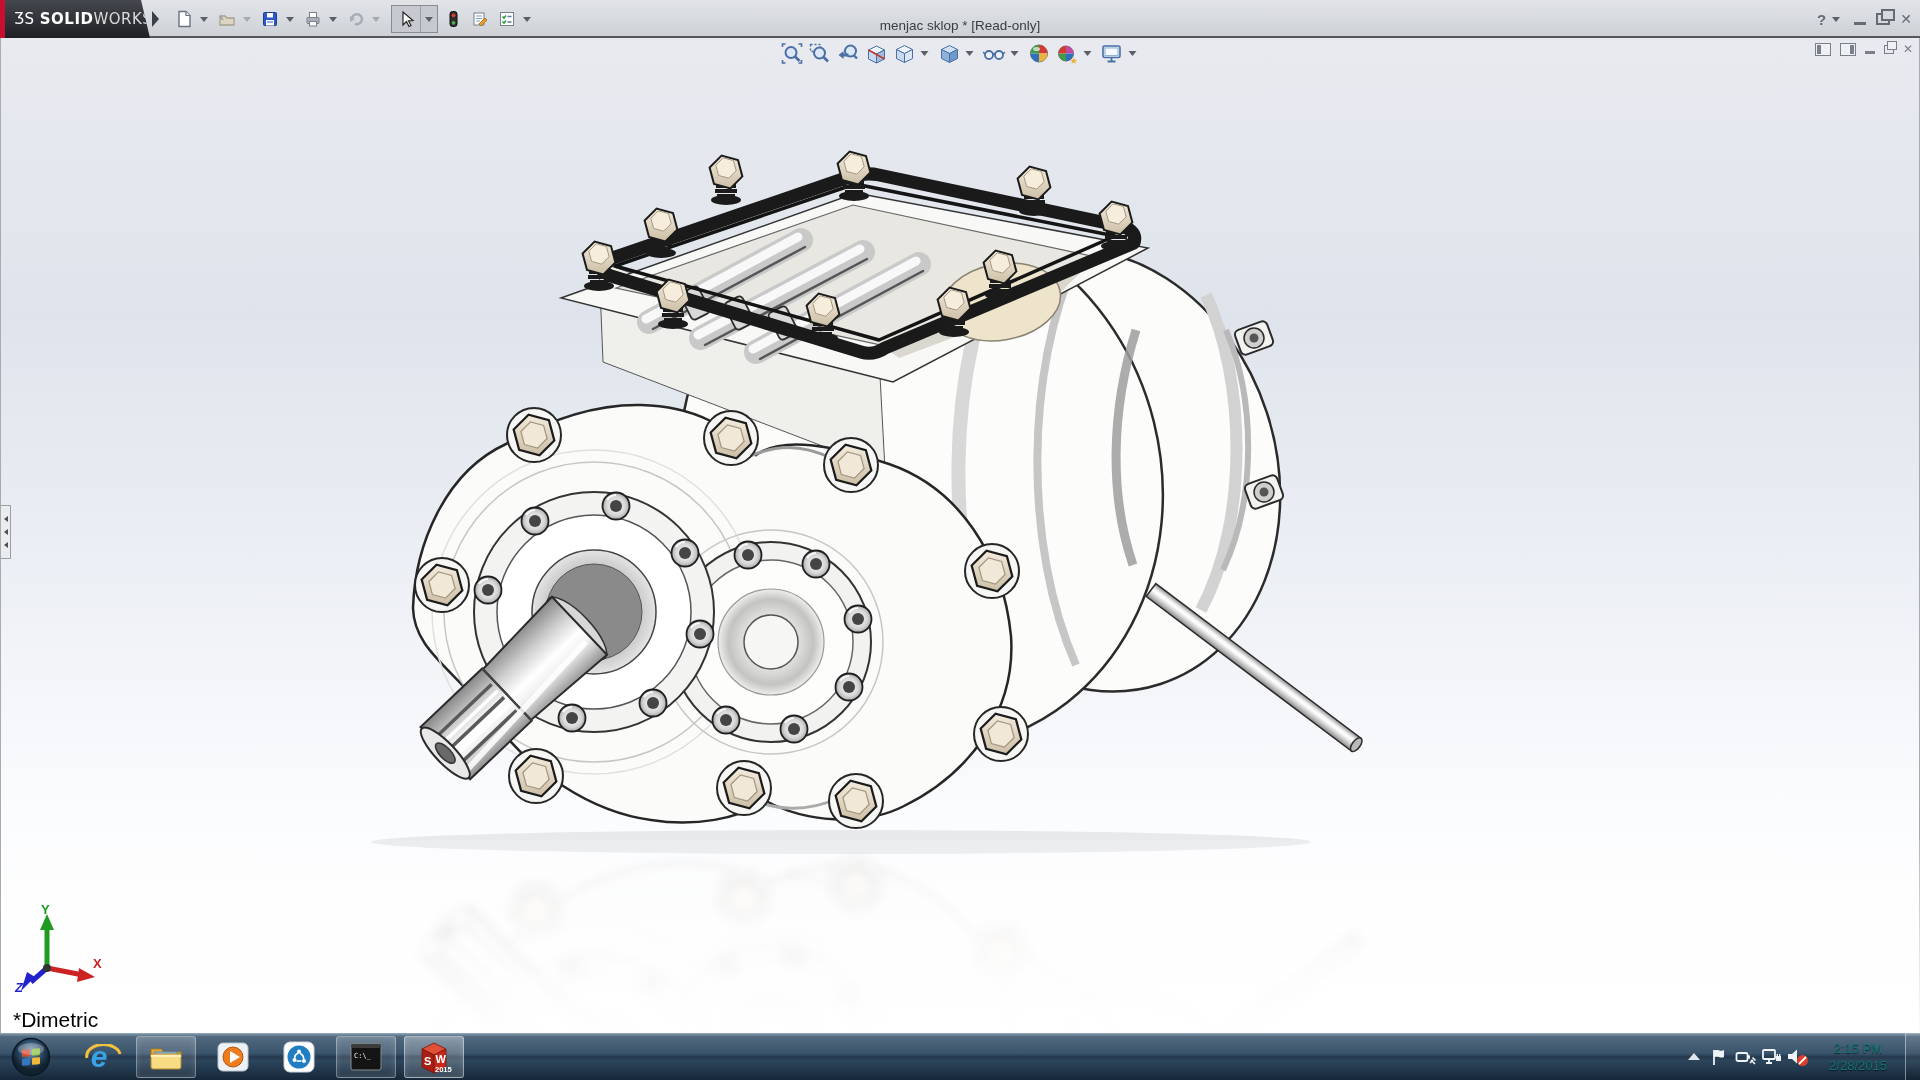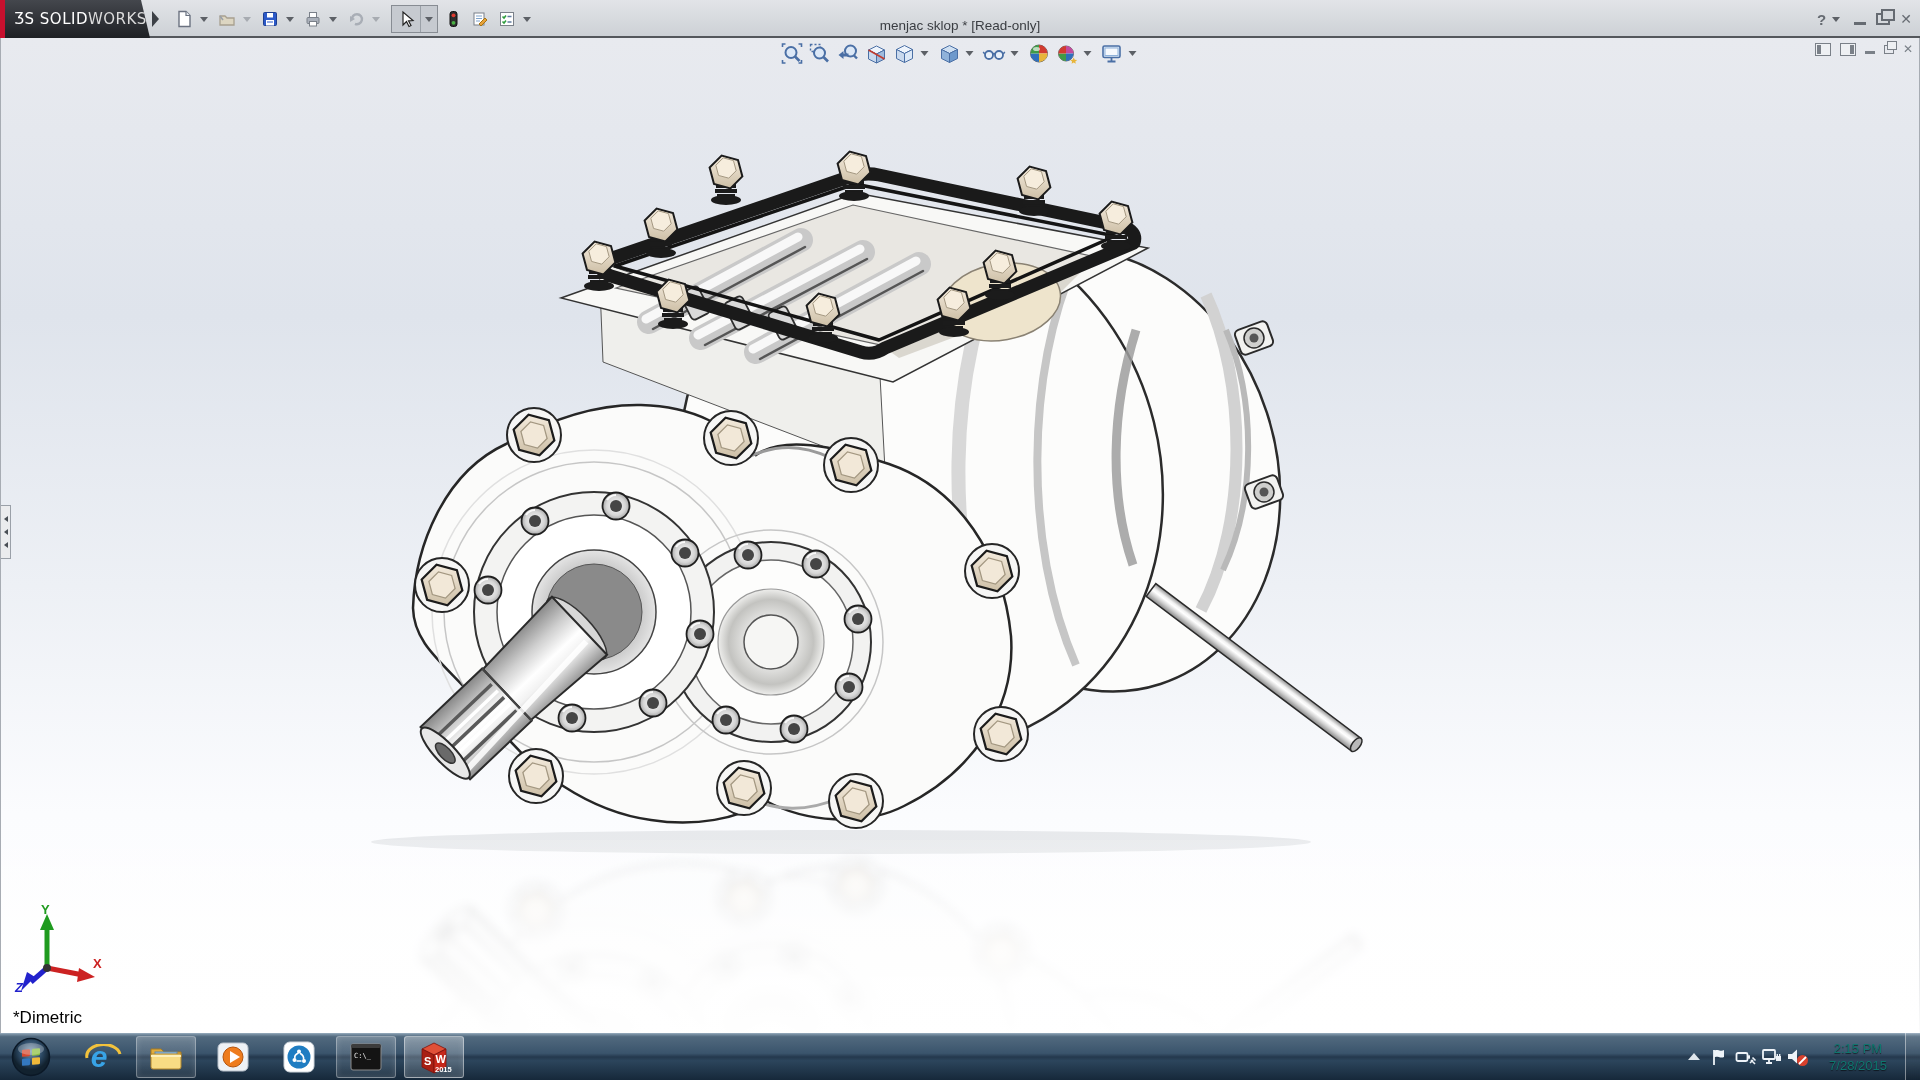--- a/index.html
+++ b/index.html
@@ -4,21 +4,21 @@
 <style>
   html,body{margin:0;padding:0;width:1920px;height:1080px;overflow:hidden;
     font-family:"Liberation Sans","DejaVu Sans",sans-serif;background:#fff;}
   .titlebar{position:absolute;left:0;top:0;width:1920px;height:38px;
     background:linear-gradient(#e2e4e8,#cdd1d6);border-bottom:2px solid #54575c;box-sizing:border-box;}
   .brand{position:absolute;left:0;top:0;height:38px;width:150px;
     background:linear-gradient(#44474d,#1e2024);clip-path:polygon(0 0,94% 0,100% 100%,0 100%);
     display:flex;align-items:center;padding-left:14px;box-sizing:border-box;}
   .brand-red{position:absolute;left:0;top:0;width:5px;height:38px;background:#c8102e;}
   .brand-text{color:#fff;font-size:15px;letter-spacing:.5px;white-space:nowrap;font-family:"DejaVu Sans",sans-serif;}
-  .brand-text b{font-weight:normal}.brand-text .lt{font-weight:normal;color:#dcdcdc}
+  .brand-text b{font-weight:bold}.brand-text .lt{font-weight:normal;color:#dcdcdc}
   .menu-expand{position:absolute;left:152px;top:11px;width:0;height:0;border-left:7px solid #3c4046;
     border-top:8px solid transparent;border-bottom:8px solid transparent;}
   .tb{position:absolute;left:172px;top:4px;height:30px;display:flex;align-items:center;gap:3px;}
   .tbtn{width:24px;height:24px;display:flex;align-items:center;justify-content:center;}
   .dd{width:0;height:0;border-left:4px solid transparent;border-right:4px solid transparent;
     border-top:5px solid #5c6066;margin:0 4px 0 1px;}
   .dd.dis{border-top-color:#a7abb1}
   .selgrp{display:flex;border:1px solid #878c93;background:#c6cad0;height:26px;align-items:center;margin-left:4px;}
   .selgrp .cell{width:28px;display:flex;justify-content:center;}
   .selgrp .cell2{width:16px;display:flex;justify-content:center;border-left:1px solid #9aa0a7;height:26px;align-items:center;}
@@ -42,21 +42,21 @@
   .gl-min2{width:10px;height:3px;background:#7a8088;margin-top:6px;}
   .gl-rest2{width:8px;height:7px;border:1.5px solid #7a8088;position:relative;}
   .gl-rest2:before{content:"";position:absolute;left:2px;top:-5px;width:8px;height:7px;border:1.5px solid #7a8088;background:#eef0f3;}
   .gl-x2{font-size:12px;font-weight:bold}
   .collapse-tab{position:absolute;left:0;top:467px;width:9px;height:52px;background:#ebecee;
     border:1px solid #9aa0a8;border-left:none;display:flex;flex-direction:column;align-items:center;justify-content:center;gap:7px;}
   .collapse-tab i{width:0;height:0;border-right:4px solid #4a4f55;border-top:3px solid transparent;border-bottom:3px solid transparent;}
   .triad{position:absolute;left:8px;top:868px;width:100px;height:100px;}
   .triad span{position:absolute;font-size:13px;font-weight:bold;}
   .tY{color:#1f9b1f;left:32px;top:-4px}.tX{color:#cc2222;left:84px;top:50px}.tZ{color:#2222cc;left:6px;top:74px;font-style:italic}
-  .viewlabel{position:absolute;left:12px;top:970px;font-size:17px;color:#000;}
+  .viewlabel{position:absolute;left:12px;top:970px;font-size:21px;color:#000;}
   
   .taskbar{position:absolute;left:0;top:1033px;width:1920px;height:47px;
     background:linear-gradient(#7e94a7 0%,#51697e 6%,#3a546c 42%,#24384d 50%,#2c455c 58%,#16283a 100%);
     border-top:1px solid #8ea3b5;box-sizing:border-box;display:flex;align-items:center;}
   .orb{width:42px;height:42px;margin:0 14px 0 10px;display:flex;align-items:center;justify-content:center;}
   .appbtn{width:58px;height:40px;margin:0 4px;border-radius:3px;display:flex;align-items:center;justify-content:center;}
   .appbtn.open{border:1px solid rgba(255,255,255,.35);background:linear-gradient(rgba(255,255,255,.18),rgba(255,255,255,.06));box-shadow:inset 0 0 6px rgba(255,255,255,.15);}
   .appbtn.active{border:1px solid rgba(255,255,255,.45);background:linear-gradient(rgba(255,255,255,.32),rgba(255,255,255,.12));}
   .tray{position:absolute;right:0;top:1033px;height:47px;display:flex;align-items:center;}
   .tray .ticon{width:26px;height:26px;display:flex;align-items:center;justify-content:center;}
@@ -577,16 +577,16 @@
   </div>
   <div class="ticon">
     <svg width="24" height="22">
         <polygon points="2,8 6,8 11,3.5 11,17.5 6,13 2,13" fill="#eef3f8"></polygon>
         <circle cx="16.5" cy="14.5" r="5.5" fill="#d8402c"></circle>
         <path d="M13,18 l7,-7" stroke="#fff" stroke-width="1.8"></path>
       </svg>
   </div>
   <div class="clock">
     <div>2:15 PM</div>
-    <div>7/28/2015</div>
+    <div>2/28/2015</div>
   </div>
   <div class="showdesk"></div>
 </div>
 
 </body></html>

